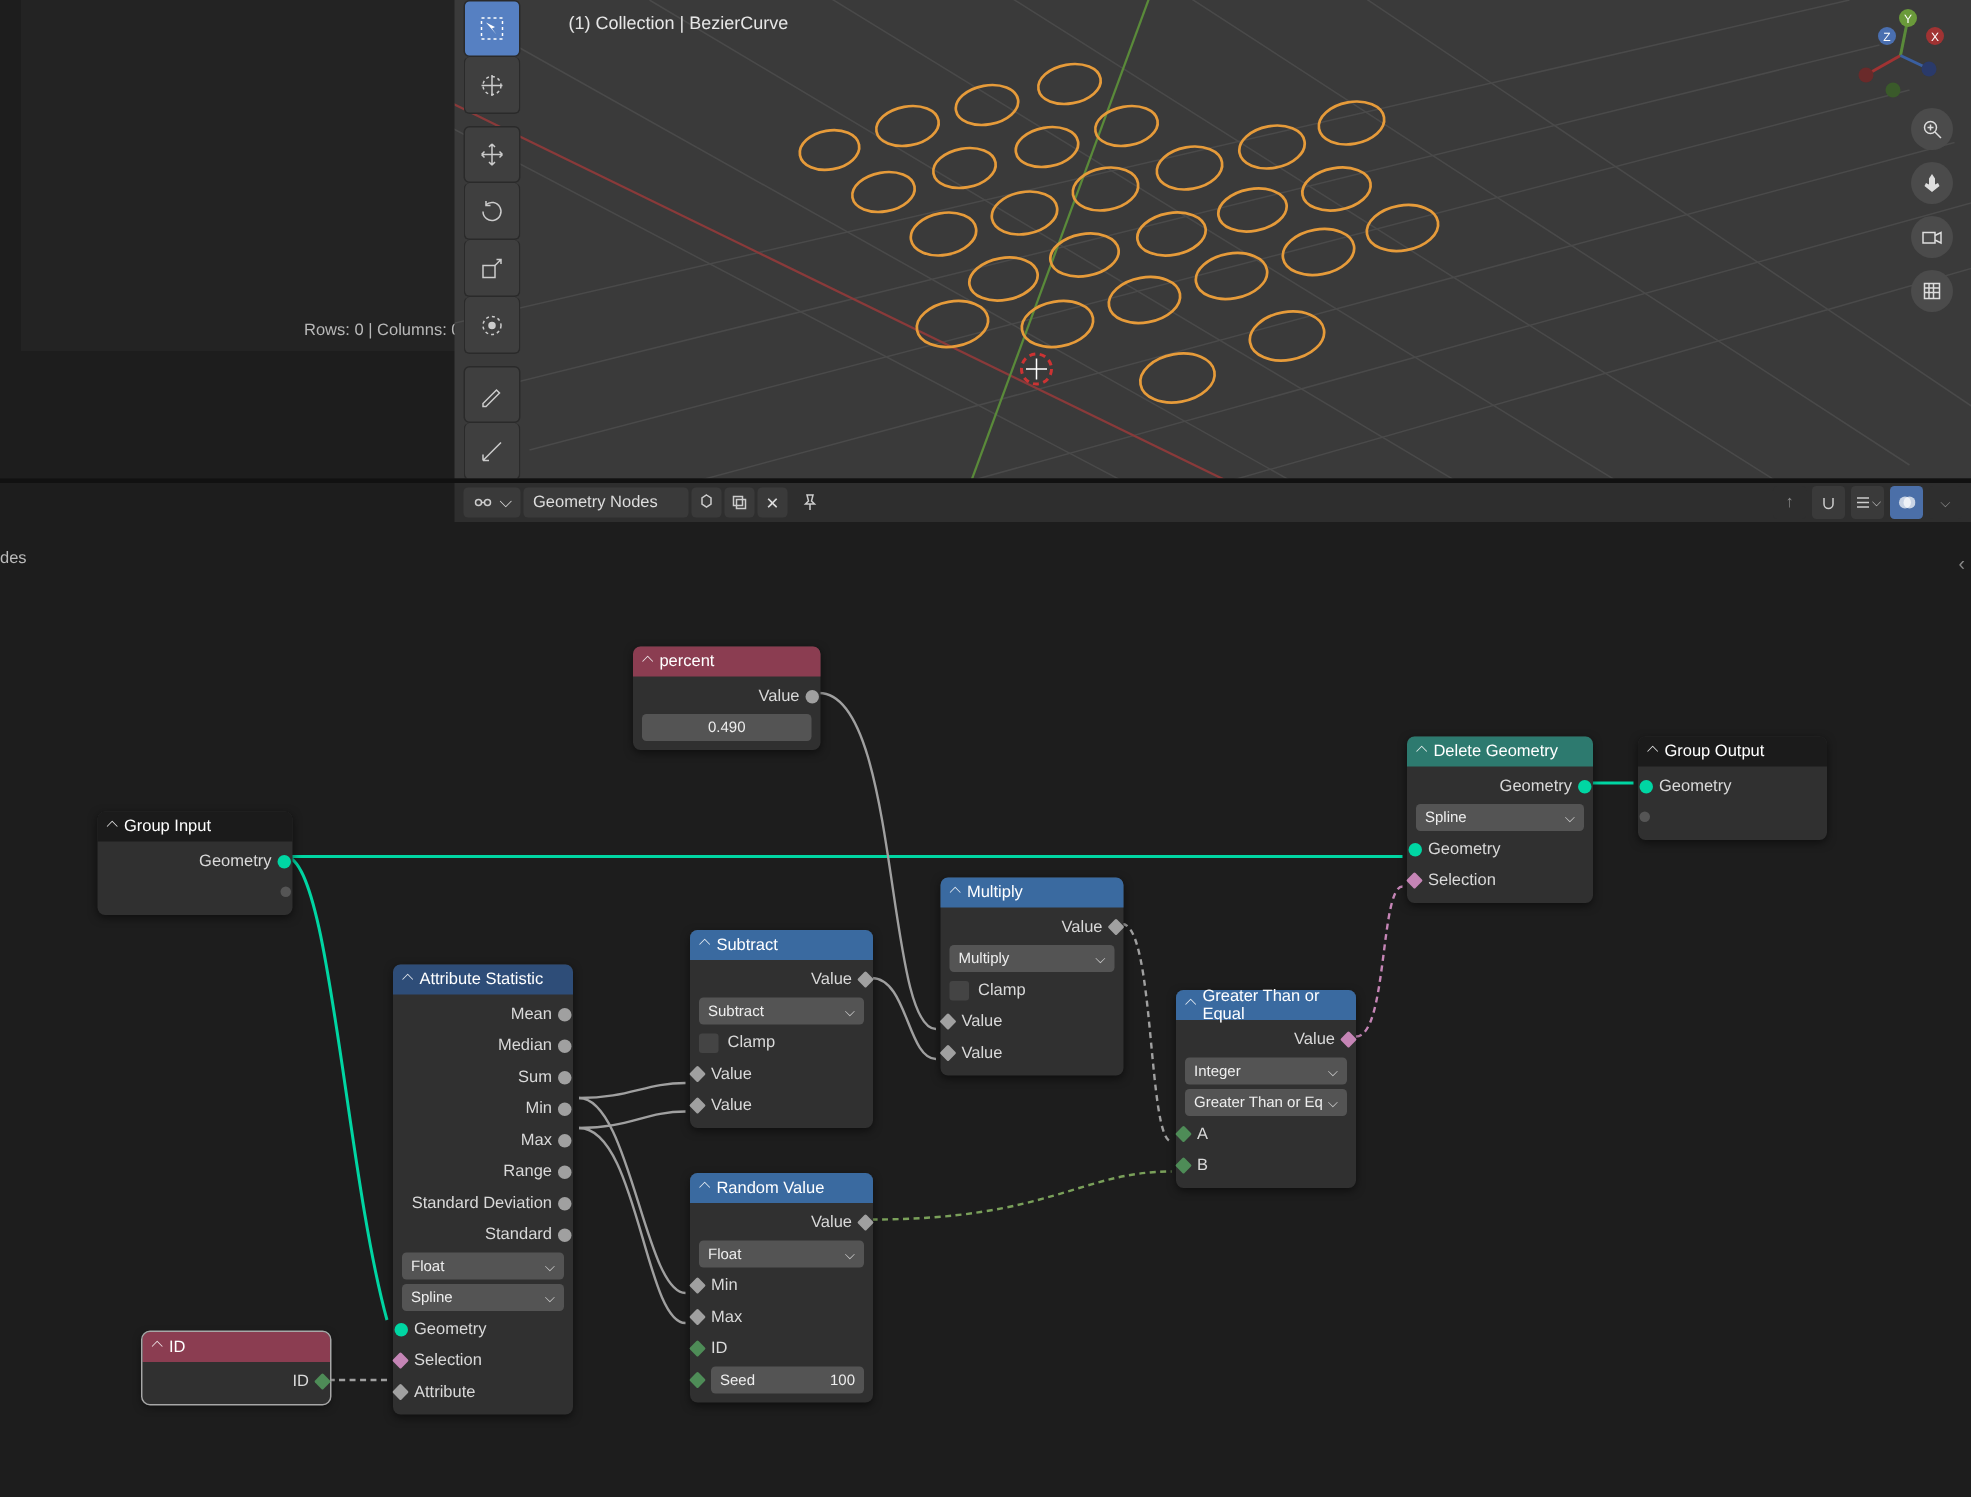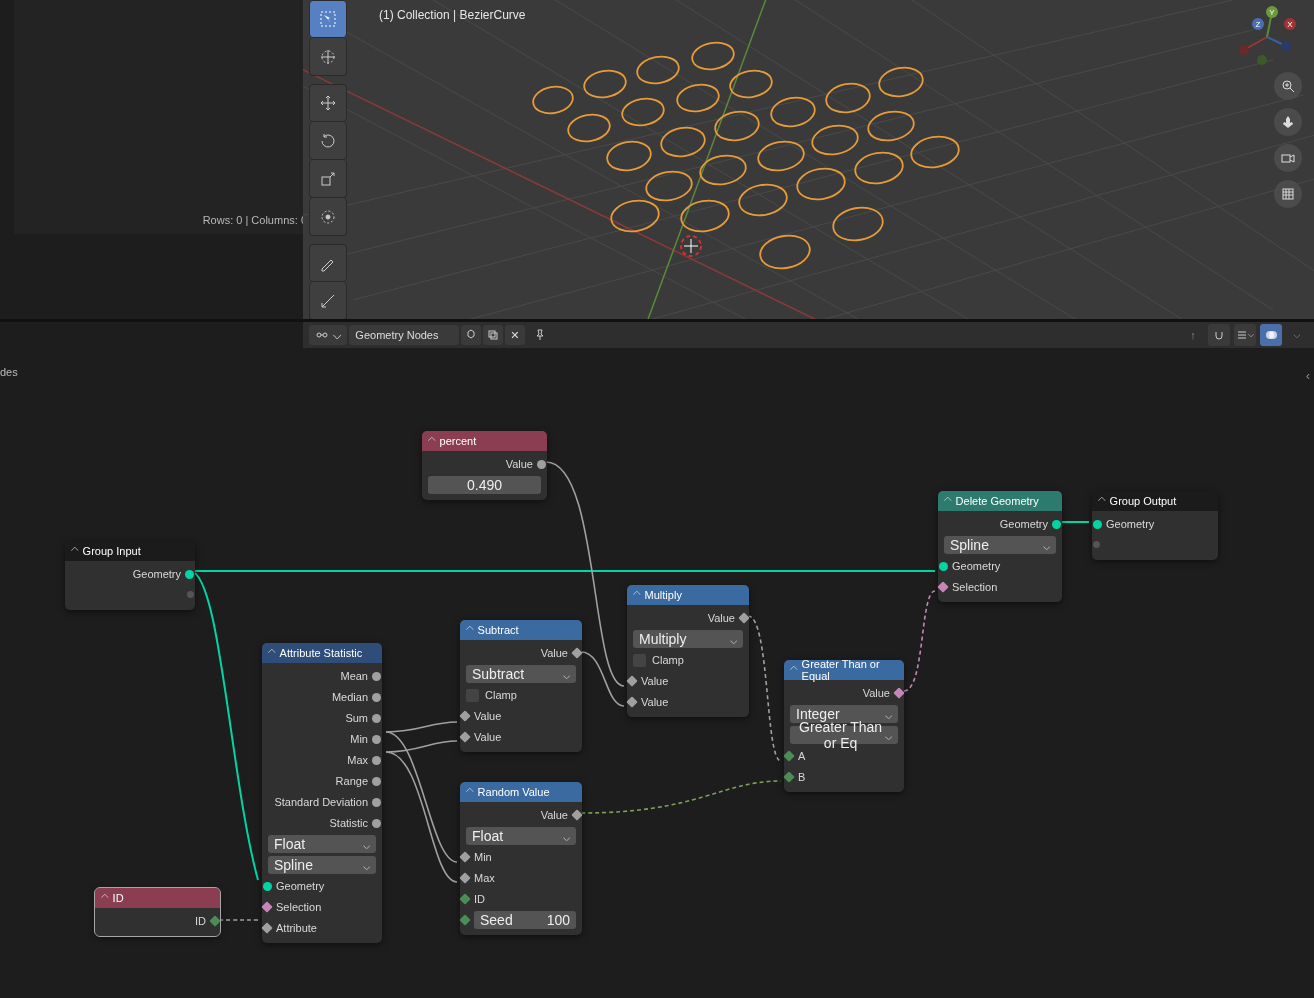--- a/index.html
+++ b/index.html
@@ -56,21 +56,21 @@
   .sock { position: absolute; width: 9px; height: 9px; border-radius: 50%; top: 4.5px; }
   .sock.diamond { border-radius: 1px; transform: rotate(45deg); width:8px; height:8px; }
   .row-out .sock { right: -5px; }
   .row-in  .sock { left: -5px; }
   .sock.geom   { background: #00d6a3; }
   .sock.float  { background: #a0a0a0; }
   .sock.bool   { background: #c585b6; }
   .sock.int    { background: #4e8c57; }
   .sock.extra  { background: #555; width:7px;height:7px;}
 
-  .field { background: #545454; border-radius: 3px; height: 18px; display: flex; align-items: center; padding: 0 6px; color: #eee; font-size: 14px; position:relative; }
+  .field { background: #545454; border-radius: 3px; height: 18px; display: flex; align-items: center; padding: 0 6px; color: #eee; font-size: 10px; position:relative; }
   .field.stretch { justify-content: space-between; }
   .field .dd::after { content:"⌵"; transform: scaleY(-1); font-size:9px; opacity:.8; }
   .chk { display:flex; align-items:center; gap:6px; height:18px;}
   .chk .box { width:13px; height:13px; background:#444; border-radius:2px;}
 
   .wires { position: absolute; top: 0; left: 0; width: 1314px; height: 650px; pointer-events: none; }
 </style>
 </head>
 <body>
 
@@ -387,21 +387,21 @@
         </div>
       <div class="row-out">
           <span>Range</span>
           <span class="sock float"></span>
         </div>
       <div class="row-out">
           <span>Standard Deviation</span>
           <span class="sock float"></span>
         </div>
       <div class="row-out">
-          <span>Statistic</span>
+          <span>Standard</span>
           <span class="sock float"></span>
         </div>
       <div class="field stretch">
           <span>Float</span>
           <span class="dd"></span>
         </div>
       <div class="field stretch">
           <span>Spline</span>
           <span class="dd"></span>
         </div>

